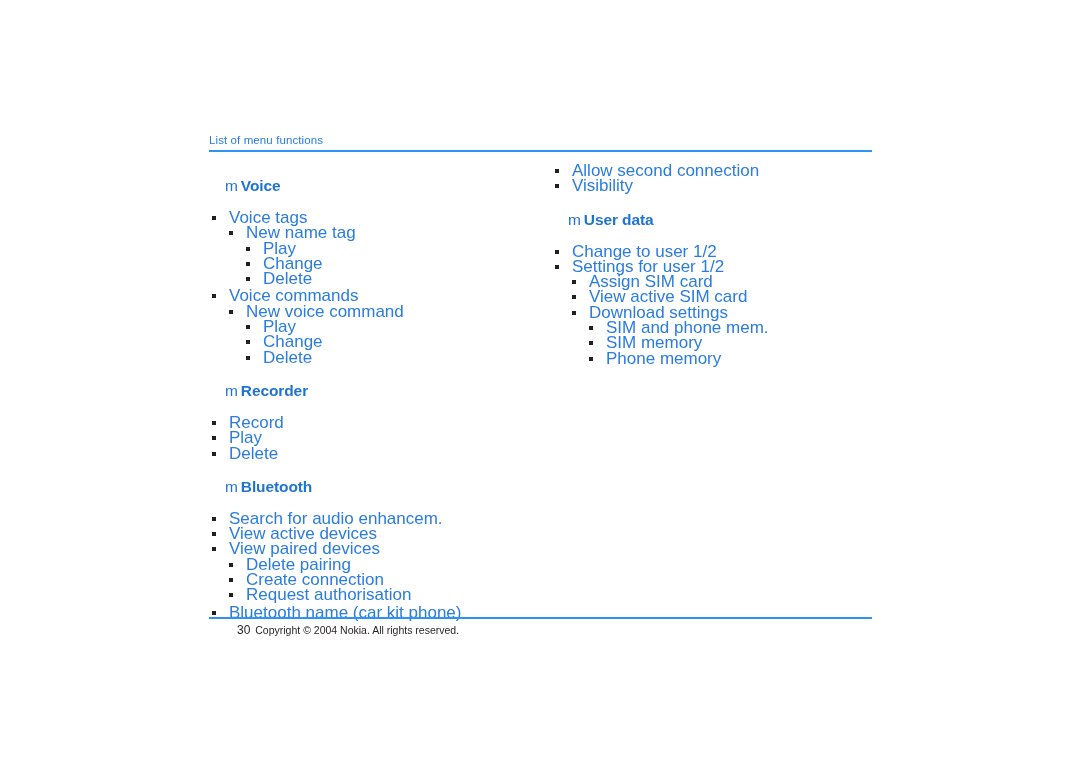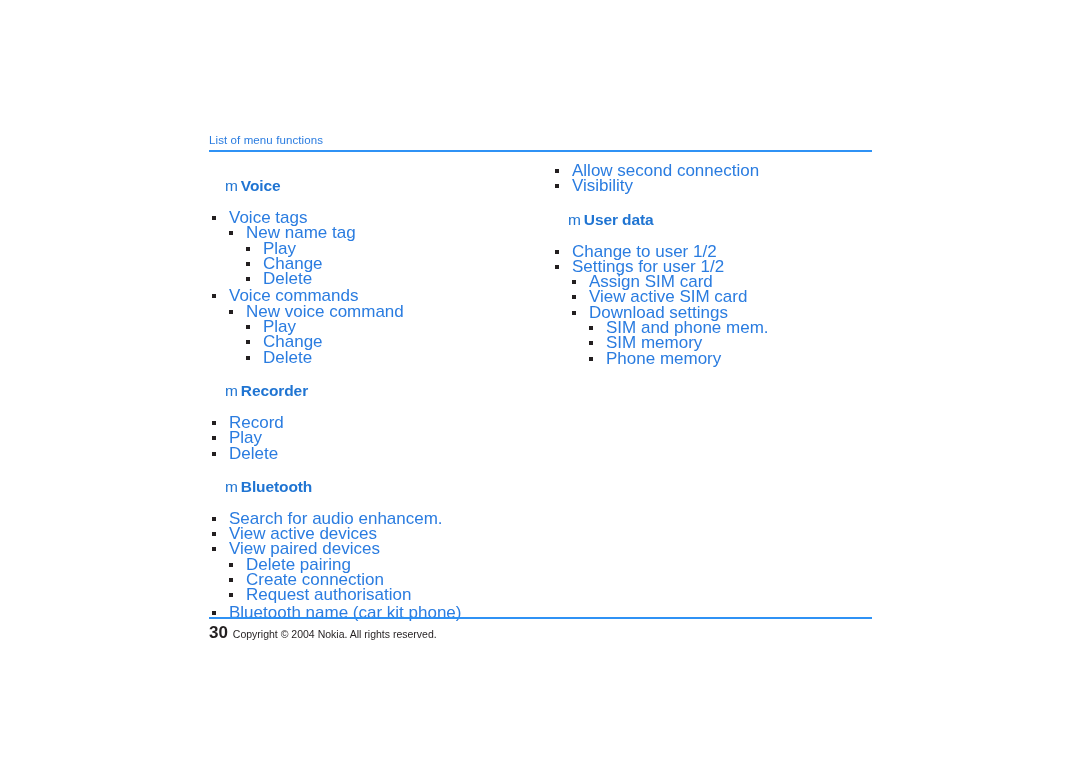--- a/index.html
+++ b/index.html
@@ -113,23 +113,24 @@
   }
   .footer {
     position: absolute;
     left: 209px;
     top: 619px;
     font-size: 10.5px;
     color: #231f20;
     white-space: nowrap;
   }
   .footer .pg {
-    font-weight: bold;
-    font-size: 17px;
+    font-weight: normal;
+    font-size: 12px;
     padding-right: 2px;
+    margin-left: 28px;
   }
 </style>
 </head>
 <body>
 
 <div class="page">
 
   <div class="run-head">List of menu functions</div>
   <div class="rule-top"></div>
 

